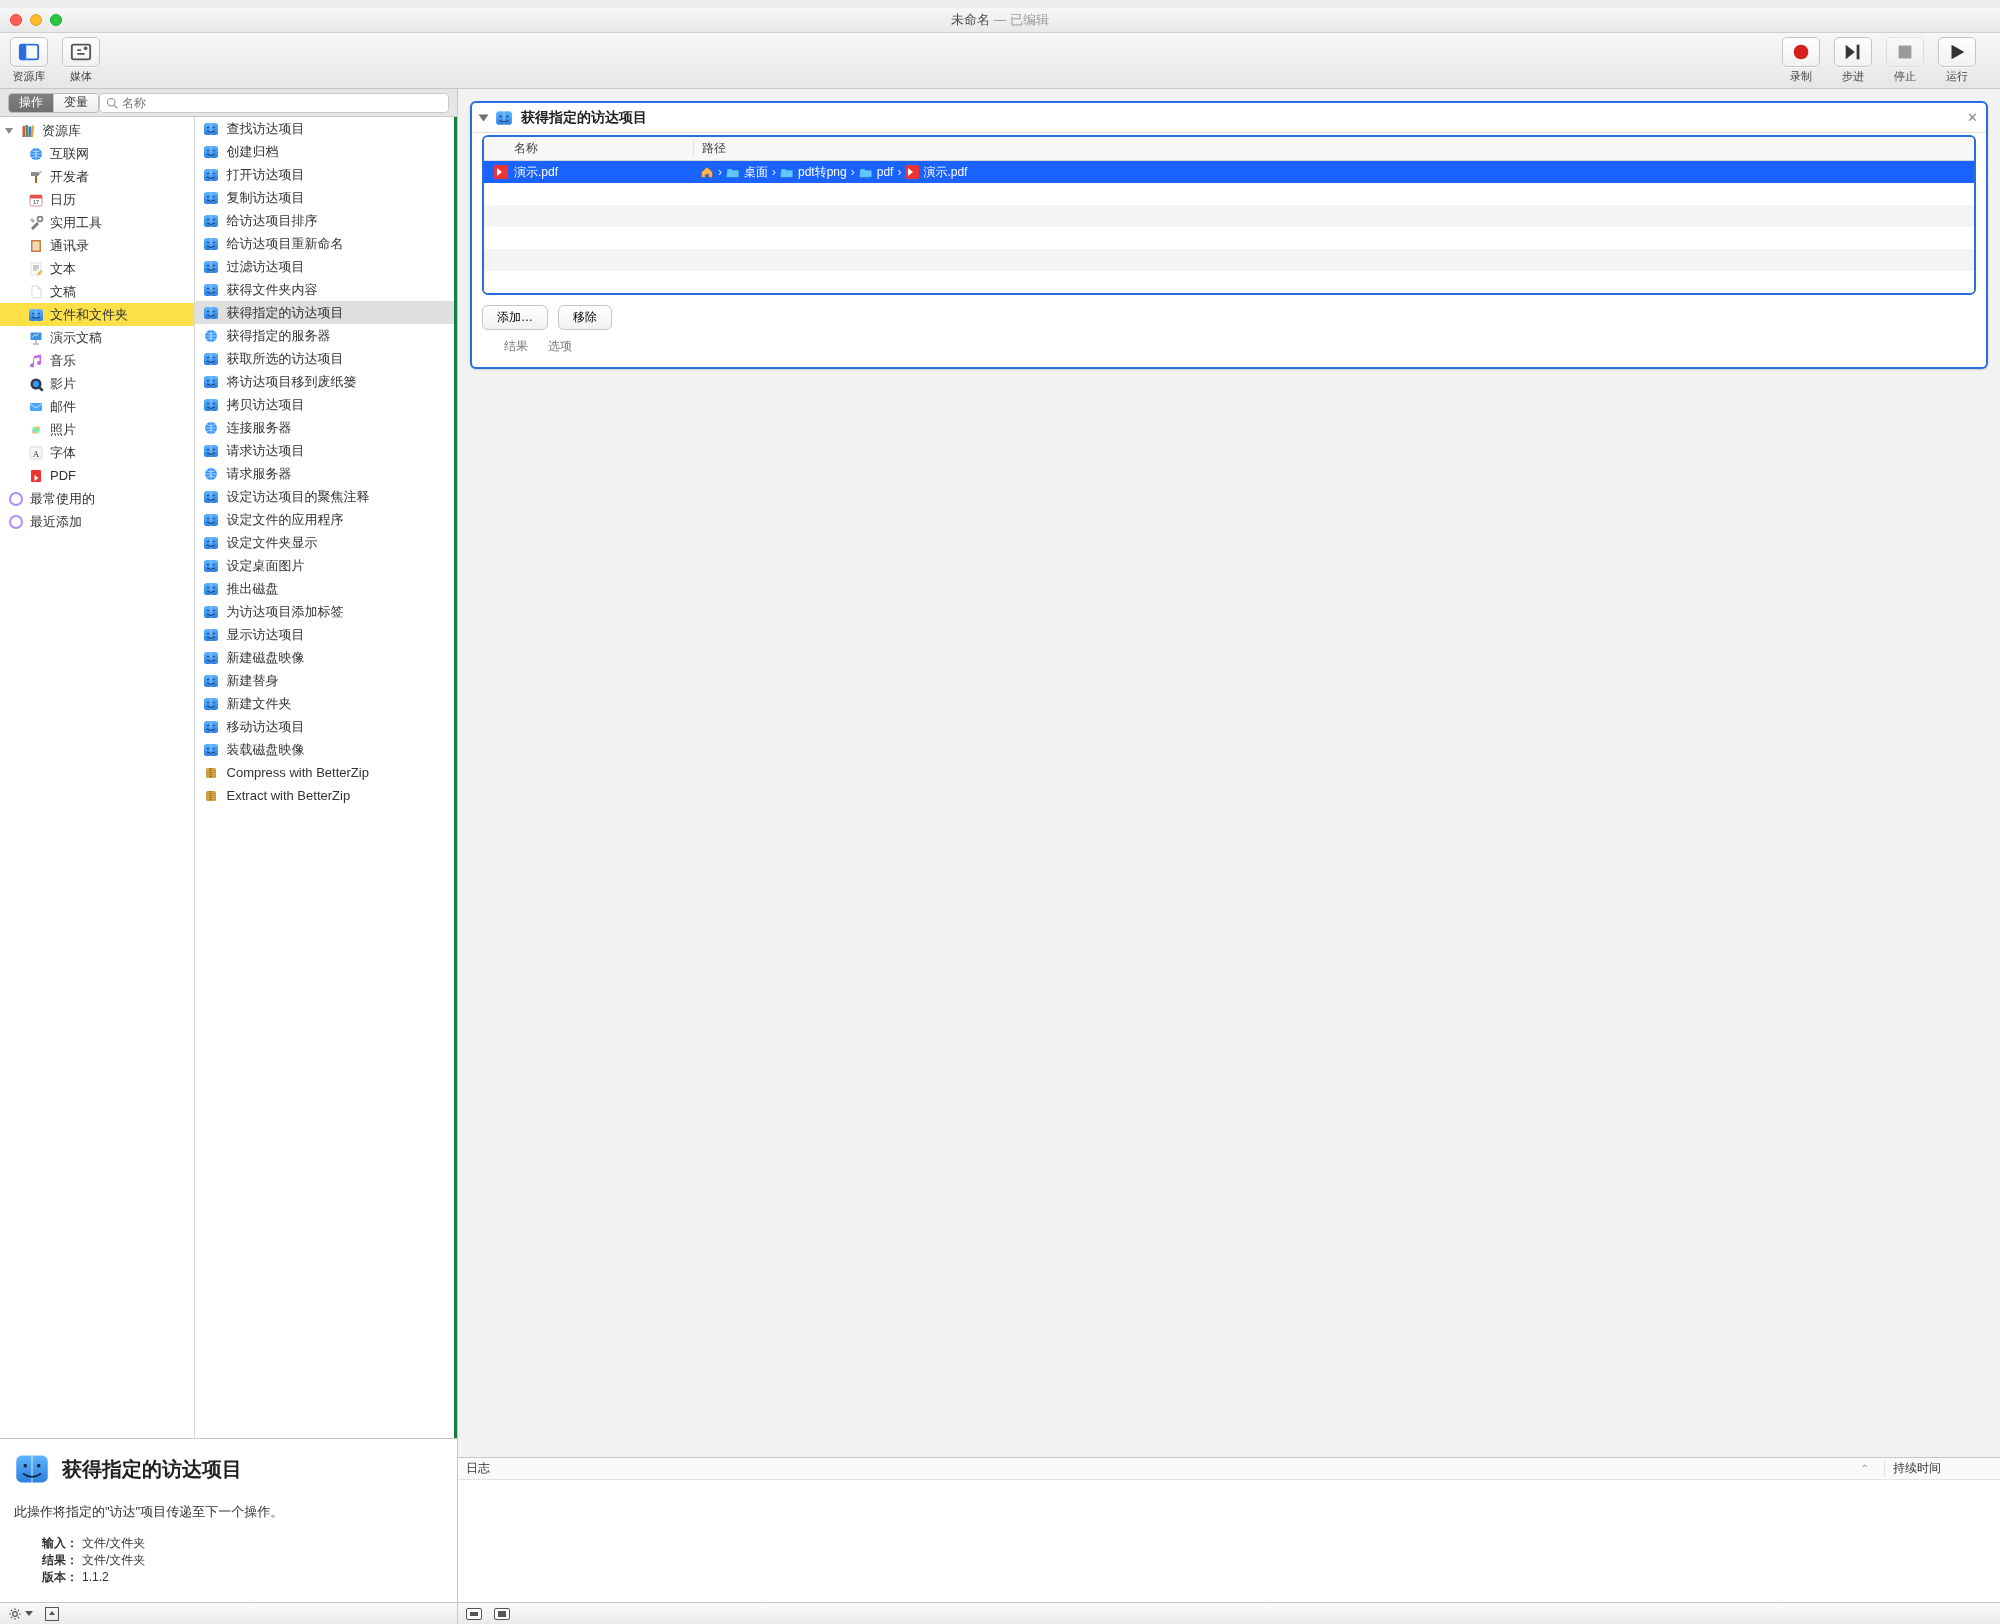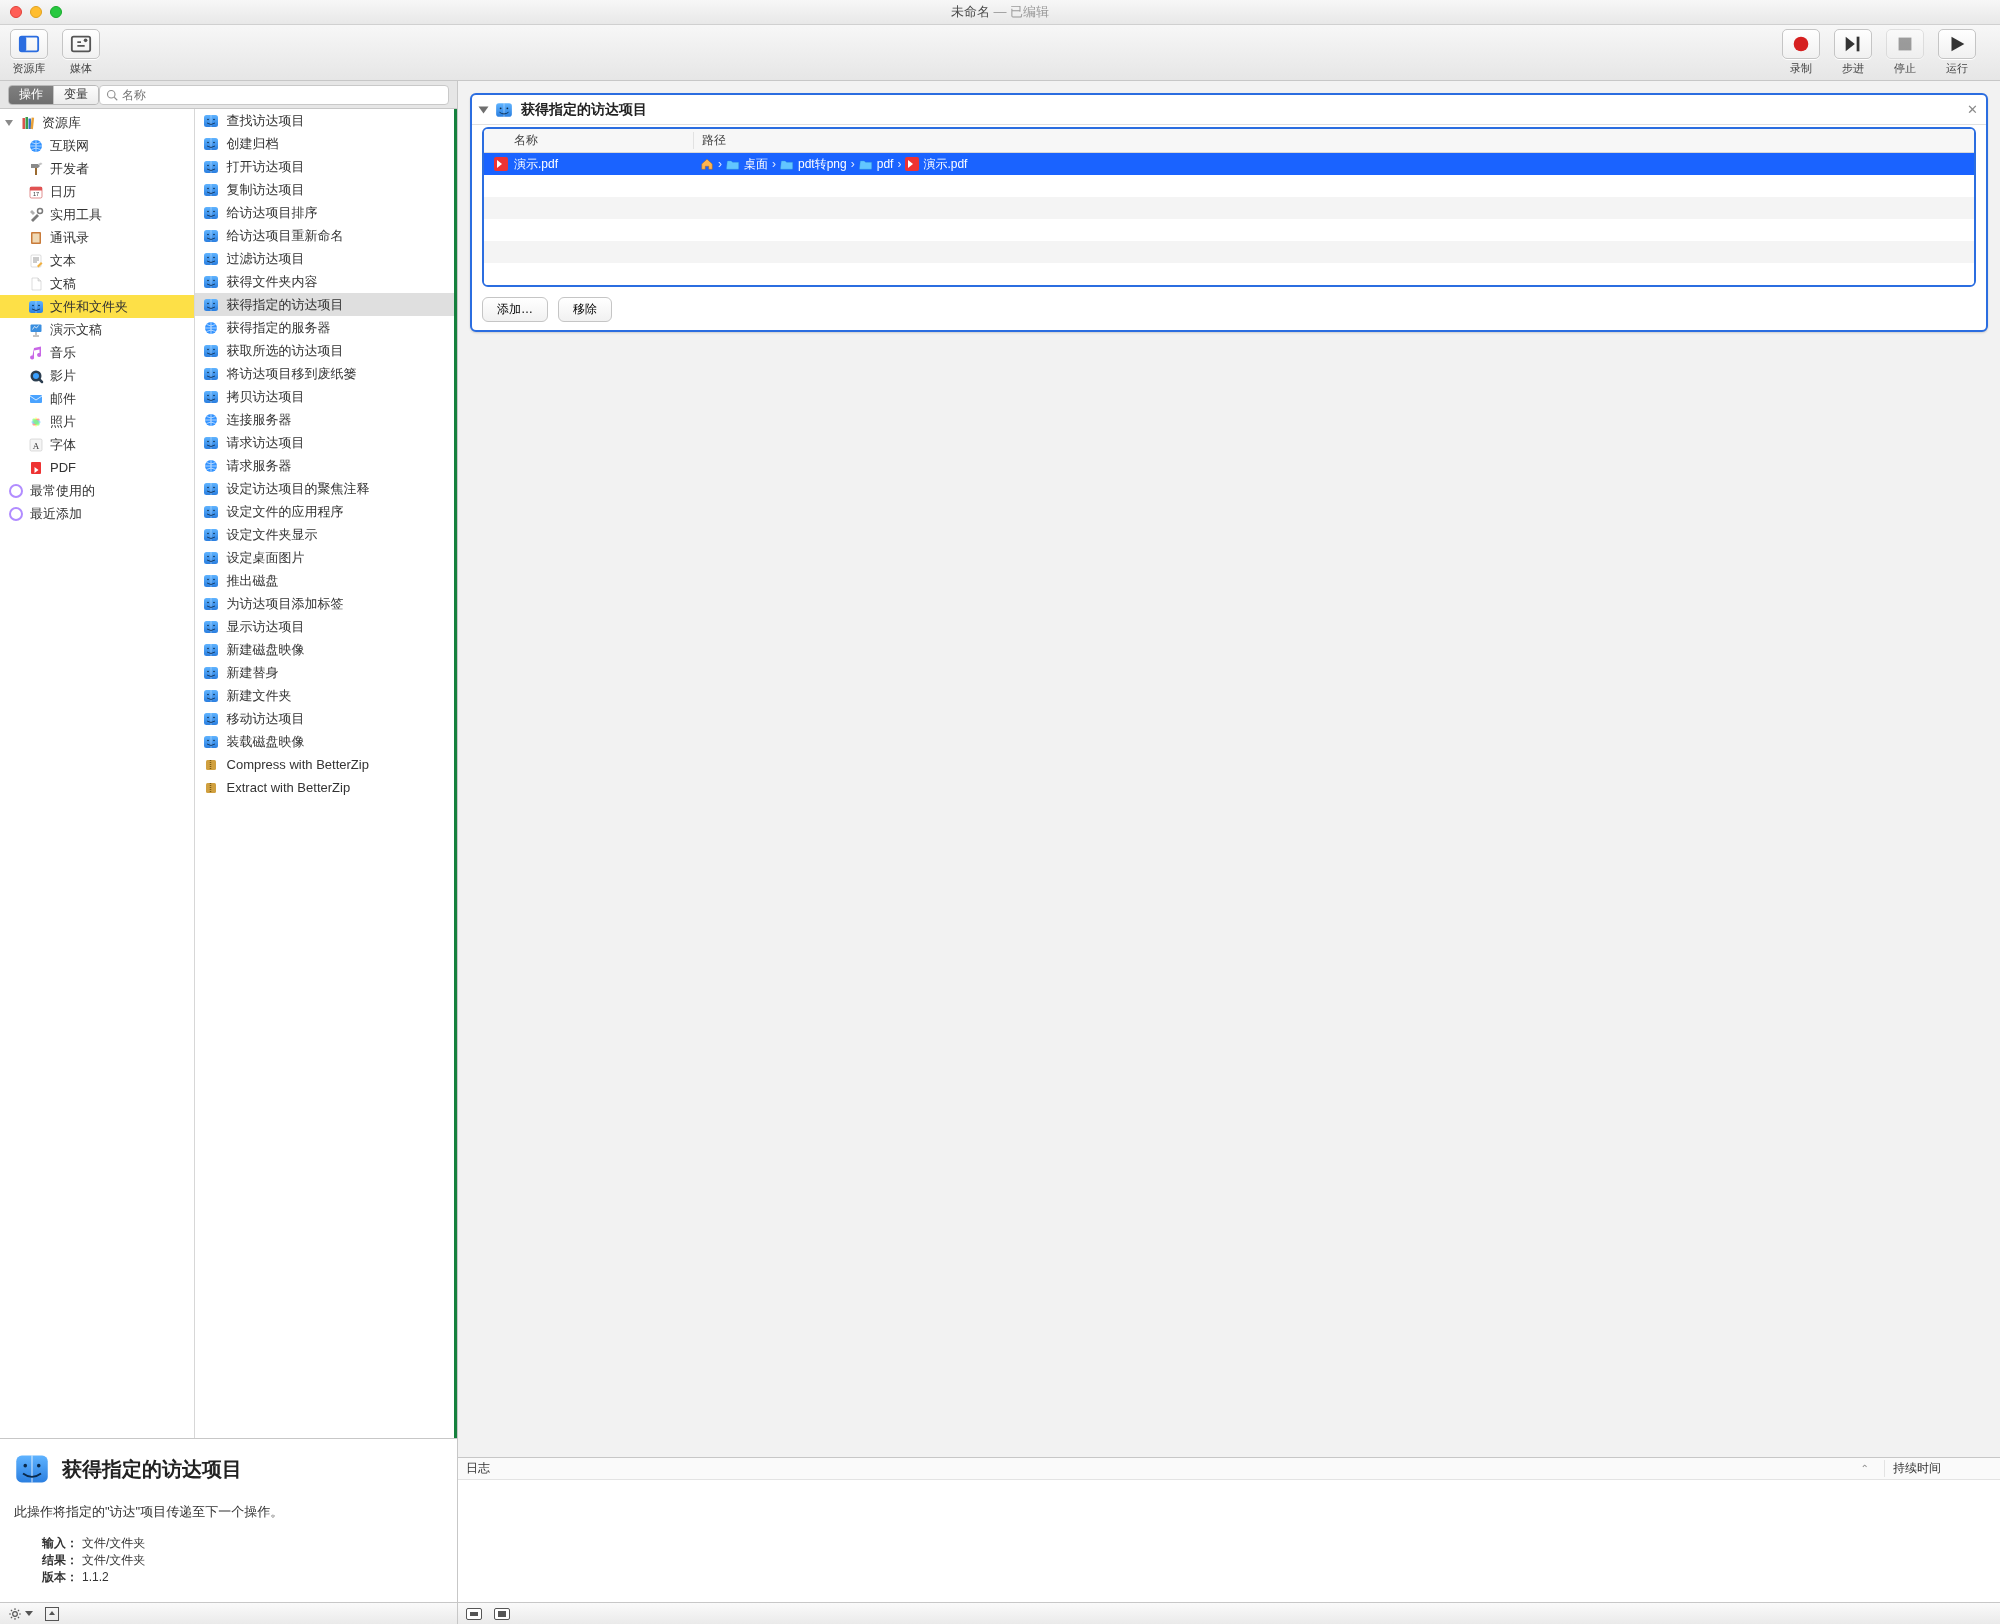--- a/index.html
+++ b/index.html
@@ -15,20 +15,21 @@
 
 
 .titlebar {
   height: 25px;
   background: linear-gradient(#f7f7f7, #e8e8e8);
   display: flex;
   align-items: center;
   padding: 0 10px;
   border-bottom: 1px solid #d0d0d0;
   position: relative;
+  margin-top: 8px;
 }
 .traffic { display: flex; gap: 8px; }
 .traffic span { width: 12px; height: 12px; border-radius: 50%; display: inline-block; }
 .tl-close { background: #ff5f57; border: 0.5px solid #e14138; }
 .tl-min   { background: #ffbd2e; border: 0.5px solid #e1a11e; }
 .tl-max   { background: #28c940; border: 0.5px solid #18a92c; }
 .title-center {
   position: absolute; left: 0; right: 0; text-align: center;
   font-size: 13px; color: #4a4a4a; pointer-events: none;
 }
@@ -860,20 +861,24 @@
                     <span>演示.pdf</span>
                   </span>
               </div>
             </div>
             <div class="table-rows-empty"></div>
           </div>
           <div class="card-buttons">
             <button class="mac-btn">添加…</button>
             <button class="mac-btn">移除</button>
           </div>
+          <div class="card-tabs">
+            <span>结果</span>
+            <span>选项</span>
+          </div>
         </div>
       </div>
     </div>
 
     <div class="logpanel">
       <div class="loghead">
         <div class="lh-log">
           <span>日志</span>
             <span class="lh-sort">⌃</span>
         </div>

